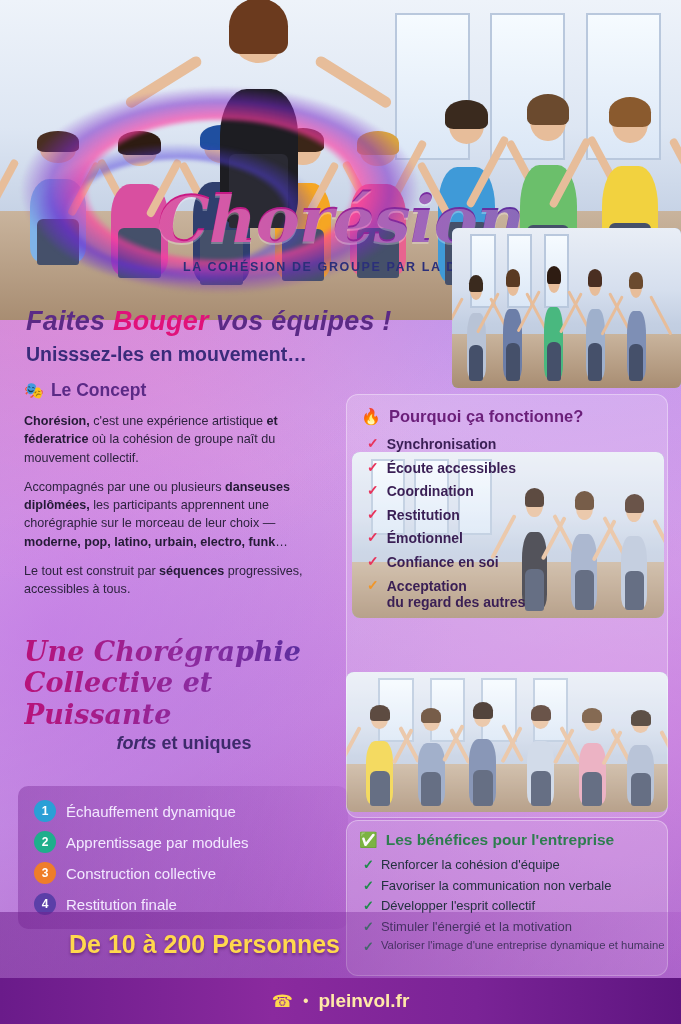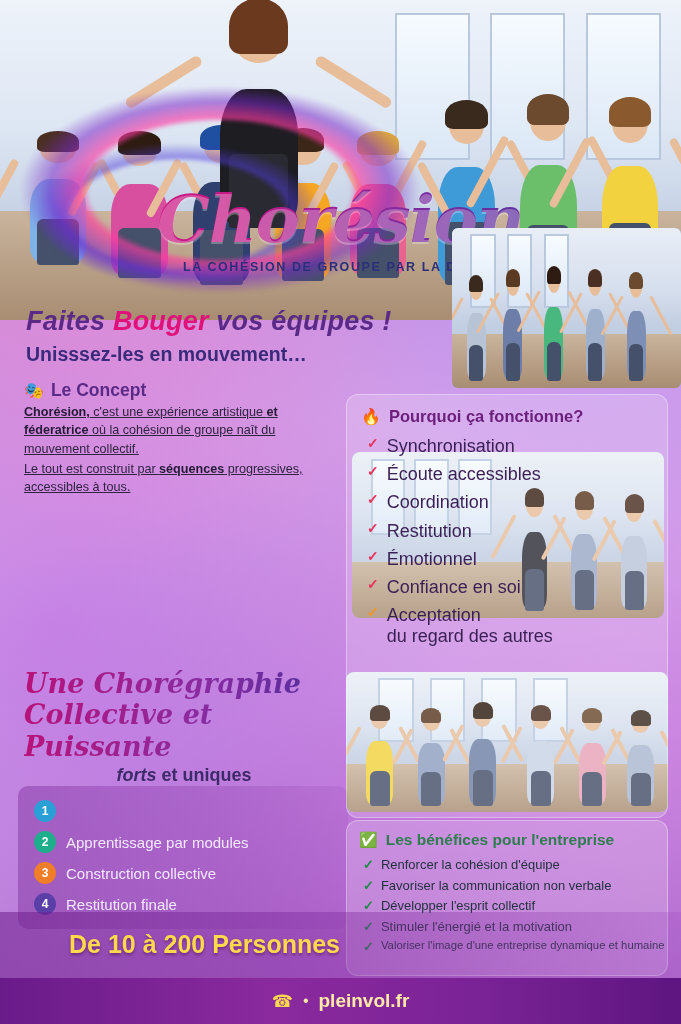--- a/index.html
+++ b/index.html
@@ -81,25 +81,25 @@
 
   
   .headline { position:absolute; left:26px; top:306px; width:430px; }
   .h1 { font-size: 27px; font-weight: bold; color:#5b2a86; letter-spacing:.2px;font-style:italic; }
   .h1 .em { color:#e0127a; }
   .h2 { margin-top:6px; font-size: 19.5px; font-weight: bold; color:#3a2b7a; }
 
   
   .concept { position:absolute; left:24px; top:380px; width:310px; }
   .sec-title { font-size:17.5px; font-weight:bold; color:#5b2a86; display:flex; align-items:center; gap:7px; }
-  .concept p { font-size:12.6px; line-height:1.45; color:#2e2340; margin-top:2px;text-decoration:underline; }
+  .concept p { font-size:12.6px; line-height:1.45; color:#2e2340; margin-top:11px; }
   .concept p b { color:#241a36; }
 
   
-  .choreo { position:absolute; left:24px; top:668px; width:320px; }
+  .choreo { position:absolute; left:24px; top:636px; width:320px; }
   .choreo .l1, .choreo .l2 {
     font-family:"DejaVu Serif", serif; font-style:italic; font-weight:bold;
     font-size:27px; line-height:1.16;
     background: linear-gradient(90deg,#b8127a,#8a2ba0 55%,#4a2f9e);
     -webkit-background-clip:text; background-clip:text; color:transparent;
   }
   .choreo .l3 { margin-top:10px; font-size:17px; font-weight:bold; color:#3d2a6b; text-align:center;}
   .choreo .l4 { margin-top:3px; font-size:18px; font-weight:bold; color:#3d2a6b; text-align:center;}
   .choreo .l4 i { font-family:Liberation Sans, sans-serif; }
 
@@ -119,21 +119,21 @@
     position:absolute; border-radius:12px;
     background: rgba(255,255,255,.18);
     border: 1px solid rgba(255,255,255,.35);
   }
   #card-why { left:346px; top:394px; width:322px; height:424px; }
   .why-title { font-size:16.5px; font-weight:bold; color:#6b1f7a; display:flex; align-items:center; gap:8px; padding:12px 0 0 14px;}
   .why-list { padding:10px 0 0 20px; }
   .why-item { display:flex; gap:8px; align-items:flex-start; margin-bottom:7.5px; }
   .why-item .chk { color:#e8345c; font-weight:bold; font-size:14px; line-height:1.1; }
   .why-item .chk.o { color:#f0962a; }
-  .why-item .lbl { font-size:18px; color:#3a1f55; line-height:1.15; }
+  .why-item .lbl { font-size:14px; color:#3a1f55; line-height:1.15;font-weight:bold; }
 
   #card-benef { left:346px; top:820px; width:322px; height:156px; }
   .benef-title { font-size:15.5px; font-weight:bold; color:#2e7d4f; display:flex; align-items:center; gap:8px; padding:10px 0 0 12px; }
   .benef-list { padding:8px 0 0 16px; }
   .benef-item { display:flex; gap:7px; align-items:flex-start; margin-bottom:5.5px; }
   .benef-item .chk { color:#1f8a4c; font-weight:bold; font-size:13px; }
   .benef-item .lbl { font-size:13px; color:#23313f; }
   .benef-item.small .lbl { font-size:11.3px; }
 
   
@@ -387,35 +387,39 @@
 
   <div class="concept">
     <div class="sec-title">
       <span style="color:#5b2a86;font-size:16px;">🎭</span>
       <span>Le Concept</span>
     </div>
     <p>
       <b>Chorésion,</b><span> c'est une expérience artistique </span><b>et féderatrice</b><span> où la cohésion de groupe naît du mouvement collectif.</span>
     </p>
     <p>
+      <span>Accompagnés par une ou plusieurs </span><b>danseuses diplômées,</b><span> les participants apprennent une chorégraphie sur le morceau de leur choix — </span><b>moderne, pop, latino, urbain, electro, funk</b><span>…</span>
+    </p>
+    <p>
       <span>Le tout est construit par </span><b>séquences</b><span> progressives, accessibles à tous.</span>
     </p>
   </div>
 
   <div class="choreo">
     <div class="l1">Une Chorégraphie</div>
     <div class="l2">Collective et Puissante</div>
     <div class="l4">
       <i>forts</i><span> et </span><span>uniques</span>
     </div>
   </div>
 
   <div class="steps">
     <div class="step">
       <span class="num" style="background:#2a9fd6">1</span>
+      <span class="txt">Échauffement dynamique</span>
     </div>
     <div class="step">
       <span class="num" style="background:#1fae8c">2</span>
       <span class="txt">Apprentissage par modules</span>
     </div>
     <div class="step">
       <span class="num" style="background:#ef7d2a">3</span>
       <span class="txt">Construction collective</span>
     </div>
     <div class="step">

